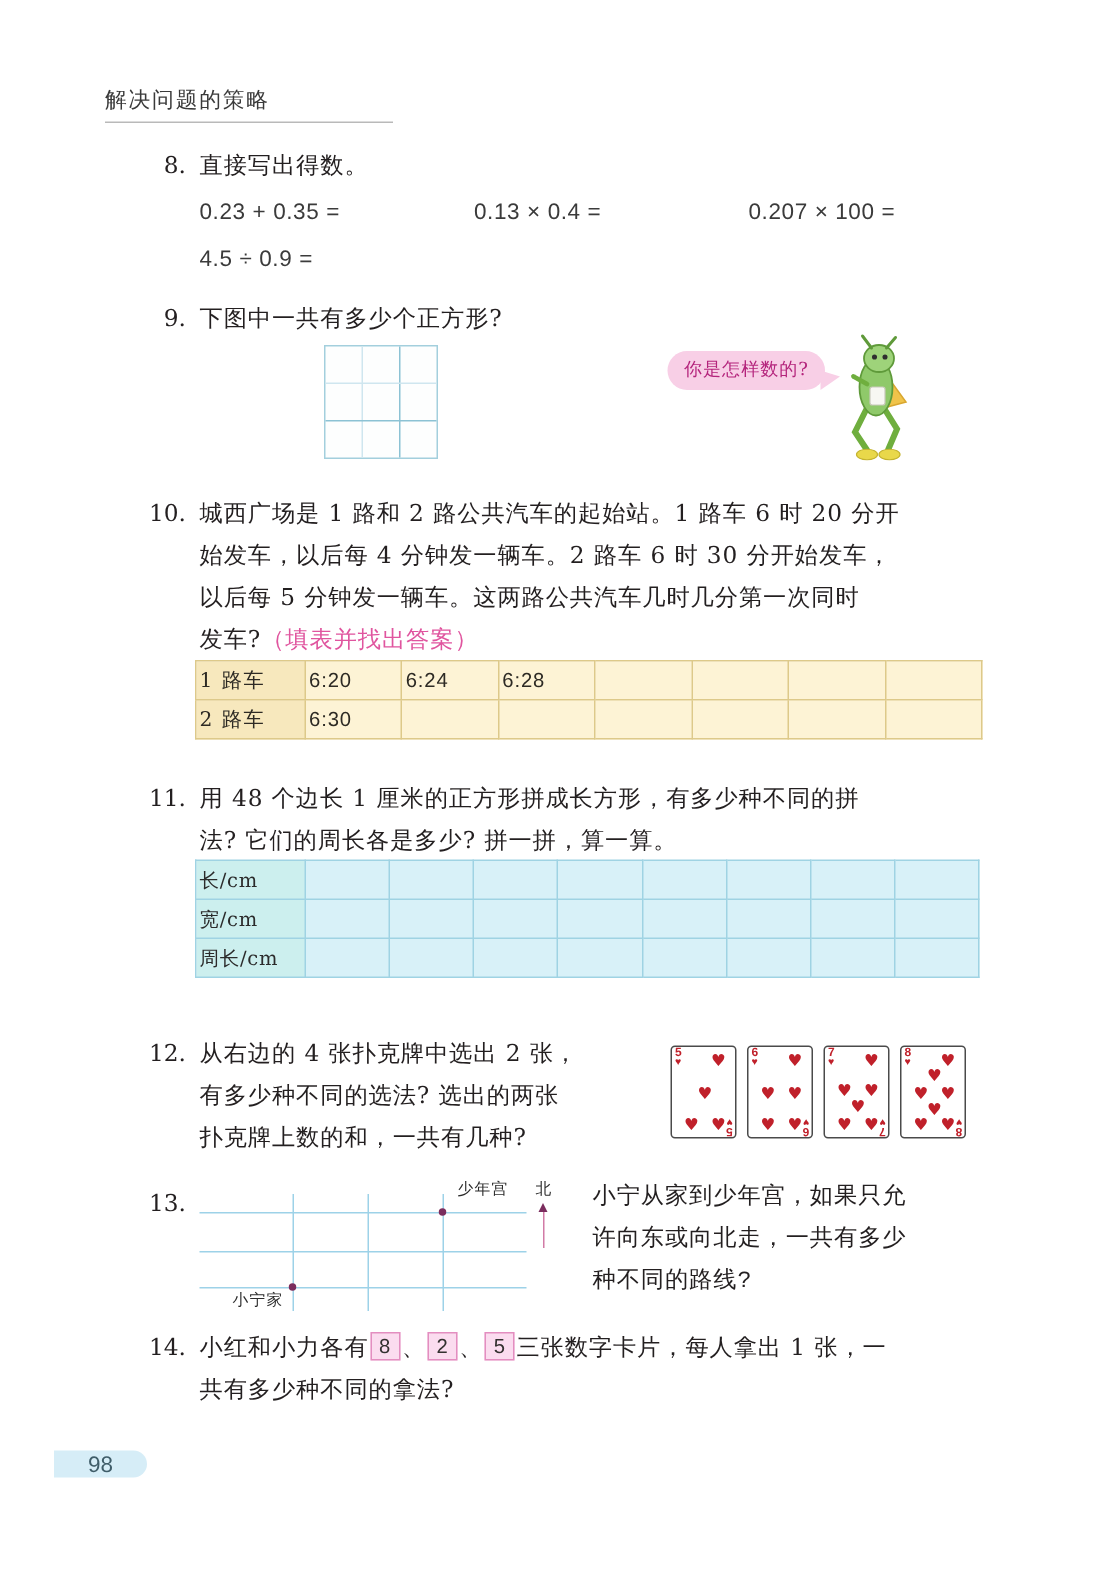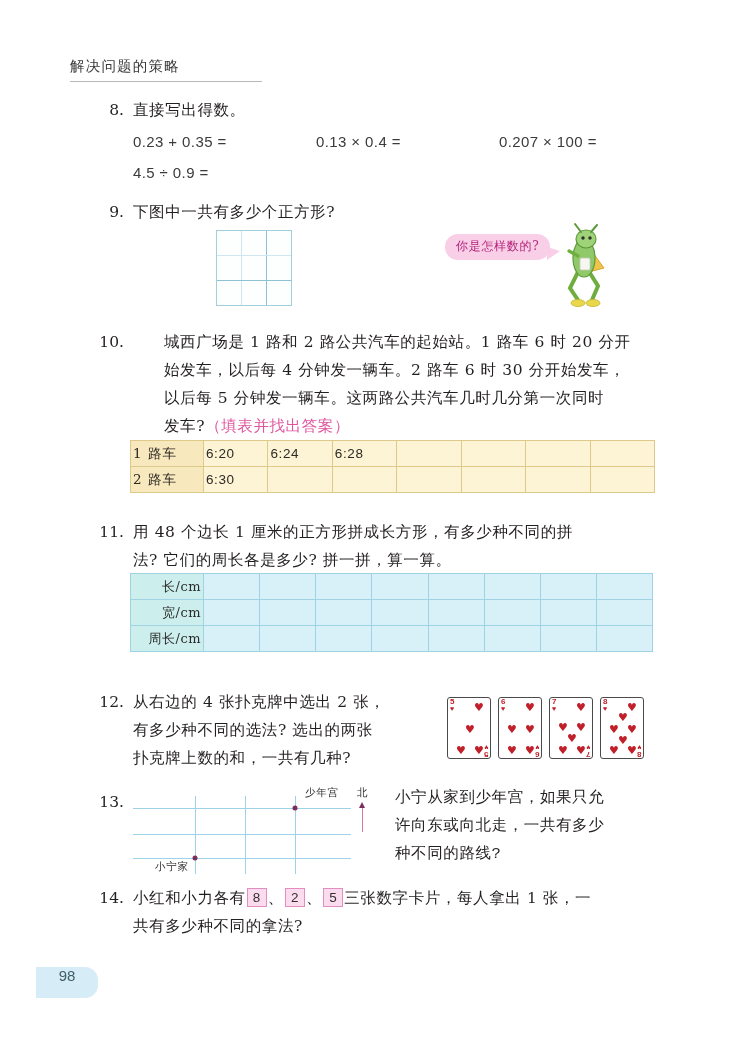--- a/index.html
+++ b/index.html
@@ -171,21 +171,21 @@
   
   #rect-table {
     left: 130px;
     top: 573px;
     width: 523px;
   }
   #rect-table td {
     border: 1px solid #9fd3e3;
     height: 25px;
     background: #d8f1f8;
-    text-align: right;
+    text-align: left;
     color: #2b2b2b;
     letter-spacing: 0.5px;
     padding: 0 2px;
   }
   #rect-table td.rowlab {
     background: #ccefee;
     width: 68px;
     font-size: 13px;
   }
 
@@ -292,25 +292,25 @@
     margin: 0 1px;
     vertical-align: 1px;
   }
 
   
   #page-number {
     position: absolute;
     left: 36px;
     top: 967px;
     width: 62px;
-    height: 31px;
+    height: 18px;
     background: #d6edf7;
     border-radius: 0 13px 13px 0;
     display: flex;
-    align-items: flex-start;
+    align-items: flex-end;
     justify-content: center;
     font-family: "Liberation Sans", sans-serif;
     font-size: 15px;
     color: #3f5d69;
   }
 </style>
 </head>
 <body>
 
 <div id="page-header">
@@ -371,21 +371,21 @@
 
   <circle cx="25" cy="16" r="1.7" fill="#2f2f2f"></circle>
   <circle cx="32" cy="16" r="1.7" fill="#2f2f2f"></circle>
 
   <path d="M20 34 L11 29" stroke="#6fae3e" stroke-width="3.2" fill="none" stroke-linecap="round"></path>
 
   <ellipse cx="20" cy="81" rx="7" ry="3.5" fill="#e9d84a" stroke="#c4b32f" stroke-width="0.8"></ellipse>
   <ellipse cx="35" cy="81" rx="7" ry="3.5" fill="#e9d84a" stroke="#c4b32f" stroke-width="0.8"></ellipse>
 </svg>
 
-<div class="problem" id="p10" style="left:90px; top:328px; width:600px;gap:31px;">
+<div class="problem" id="p10" style="left:90px; top:328px; width:600px;">
   <div class="q-num">10.</div>
   <div class="q-body">
     <div class="q-line">城西广场是 1 路和 2 路公共汽车的起始站。1 路车 6 时 20 分开</div>
     <div class="q-line">始发车，以后每 4 分钟发一辆车。2 路车 6 时 30 分开始发车，</div>
     <div class="q-line">以后每 5 分钟发一辆车。这两路公共汽车几时几分第一次同时</div>
     <div class="q-line">
       <span>发车?</span><span class="hl-pink">（填表并找出答案）</span>
     </div>
   </div>
 </div>

